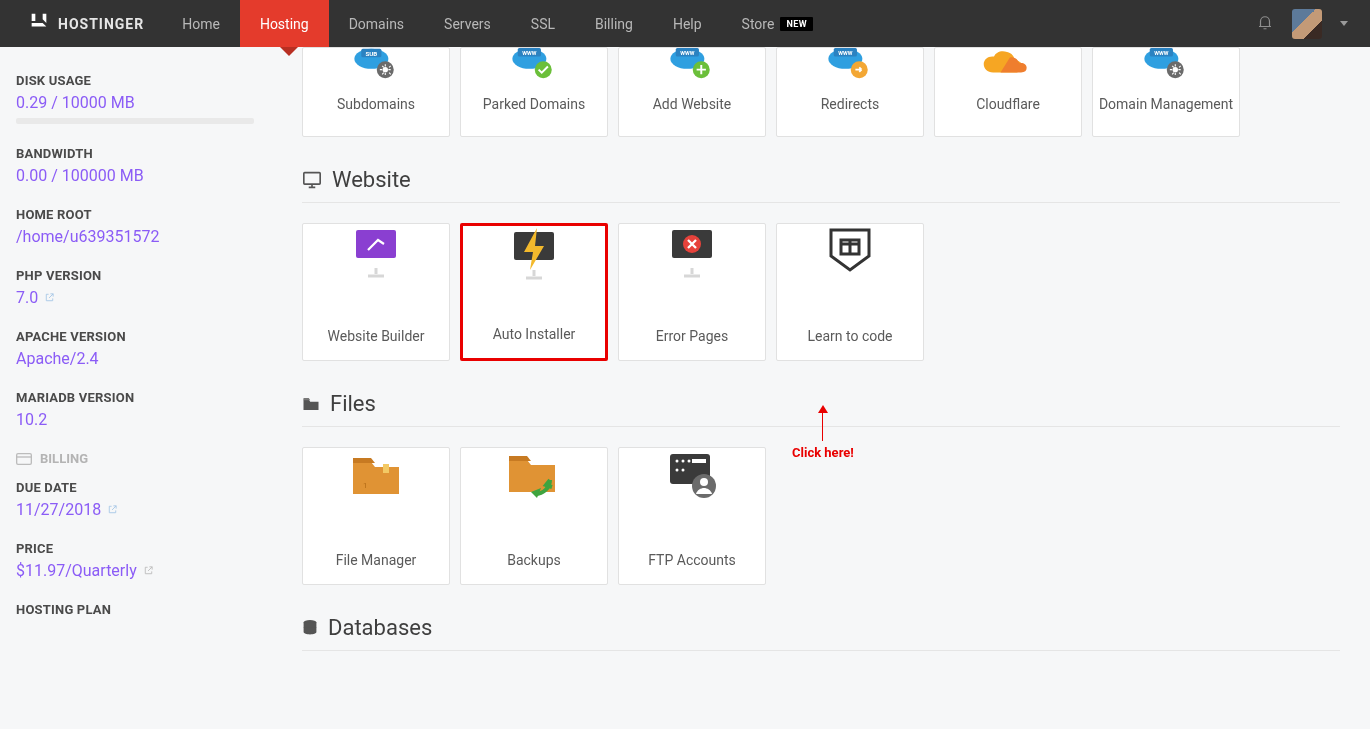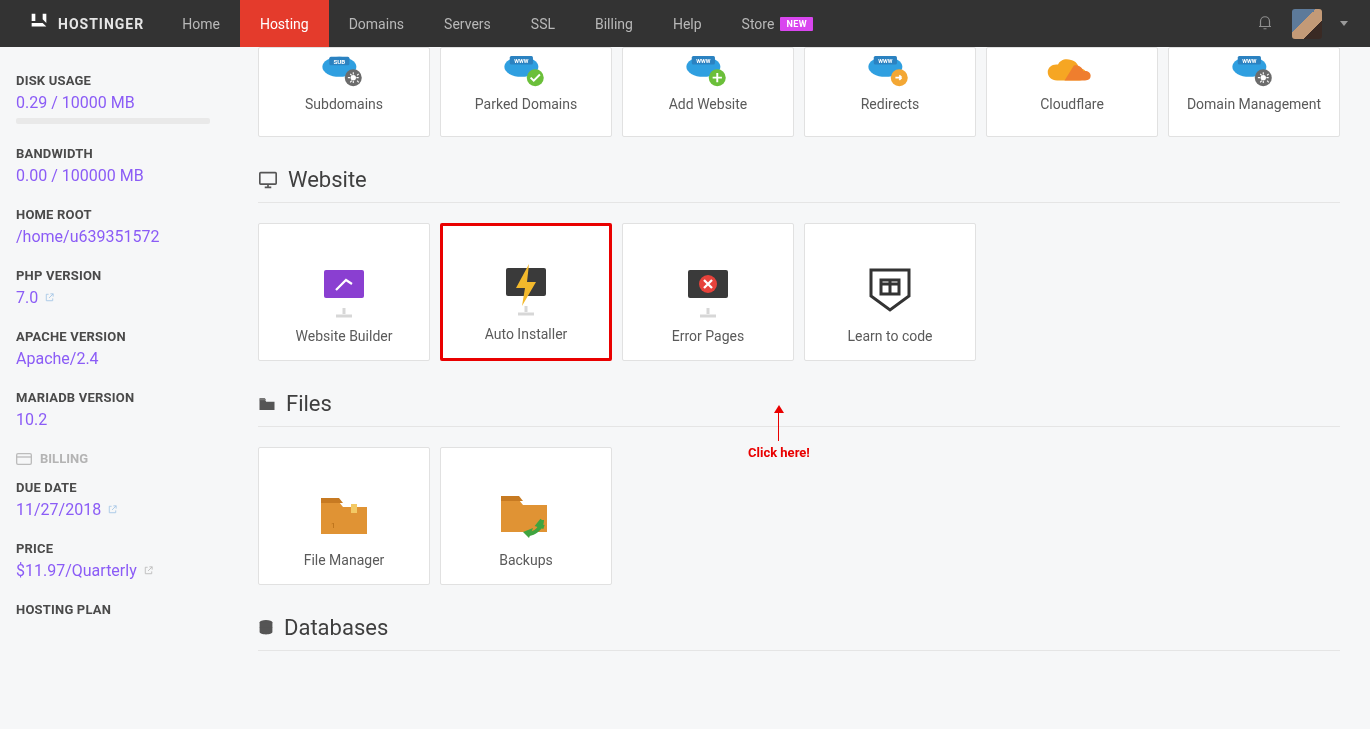--- a/index.html
+++ b/index.html
@@ -49,21 +49,21 @@
   .nav-active-caret {
     position: absolute;
     bottom: -9px;
     left: 40px;
     width: 0; height: 0;
     border-left: 9px solid transparent;
     border-right: 9px solid transparent;
     border-top: 9px solid #b82f22;
   }
   .nav-badge {
-    background: #d946ef;
+    background: #000000;
     color: #fff;
     font-size: 9px;
     font-weight: 700;
     padding: 2px 6px;
     margin-left: 6px;
     border-radius: 1px;
     letter-spacing: 0.5px;
   }
   .nav-right {
     margin-left: auto;
@@ -130,29 +130,29 @@
     flex: 1;
     padding: 0 30px 0 30px;
     position: relative;
   }
   .tile-row {
     display: flex;
     gap: 10px;
     margin-bottom: 10px;
   }
   .tile {
-    width: 172px;
+    width: 148px;
     height: 138px;
     border: 1px solid #e1e1e1;
     background: #fff;
     border-radius: 2px;
     display: flex;
     flex-direction: column;
     align-items: center;
-    justify-content: flex-end;
+    justify-content: space-between;
     padding-bottom: 16px;
     cursor: pointer;
     color: #5a5a5a;
     font-size: 14px;
   }
   .tile.partial { height: 90px; padding-bottom: 24px; }
   .tile .tile-icon { margin-bottom: 10px; height: 54px; display:flex; align-items:center; justify-content:center; }
   .tile.partial .tile-icon { height: 34px; margin-bottom: 6px; }
   .tile.highlighted { border: 3px solid #e90000; }
   .section-title {
@@ -459,20 +459,37 @@
         <div class="tile-icon">
           <svg width="58" height="50" viewBox="0 0 58 50">
               <path d="M4 10h18l4 5h24v27H4z" fill="#e09334"></path>
               <path d="M4 6h18l4 5H4z" fill="#c77a22"></path>
               <path d="M30 44c9 0 15-7 15-14M45 30l-4 5 6 2" stroke="#3fa43f" stroke-width="4" fill="none"></path>
               <path d="M26 42l10-4-4 10z" fill="#3fa43f"></path>
             </svg>
         </div>
         <span>Backups</span>
       </div>
+      <div class="tile">
+        <div class="tile-icon">
+          <svg width="56" height="50" viewBox="0 0 56 50">
+              <rect x="6" y="4" width="40" height="30" rx="3" fill="#3a3a3a"></rect>
+              <circle cx="13" cy="11" r="1.5" fill="#fff"></circle>
+              <circle cx="19" cy="11" r="1.5" fill="#fff"></circle>
+              <circle cx="25" cy="11" r="1.5" fill="#fff"></circle>
+              <rect x="28" y="9" width="14" height="4" fill="#fff"></rect>
+              <circle cx="13" cy="20" r="1.5" fill="#fff"></circle>
+              <circle cx="19" cy="20" r="1.5" fill="#fff"></circle>
+              <circle cx="40" cy="36" r="12" fill="#6b6b6b"></circle>
+              <circle cx="40" cy="32" r="4" fill="#fff"></circle>
+              <path d="M32 44c1-4 5-6 8-6s7 2 8 6" fill="#fff"></path>
+            </svg>
+        </div>
+        <span>FTP Accounts</span>
+      </div>
     </div>
 
     <div class="section-title">
       <svg width="16" height="18" viewBox="0 0 20 22" fill="#555">
           <ellipse cx="10" cy="4" rx="8" ry="3"></ellipse>
           <path d="M2 4v6c0 1.7 3.6 3 8 3s8-1.3 8-3V4"></path>
           <path d="M2 10v6c0 1.7 3.6 3 8 3s8-1.3 8-3v-6"></path>
         </svg>
       <span>Databases</span>
     </div>

